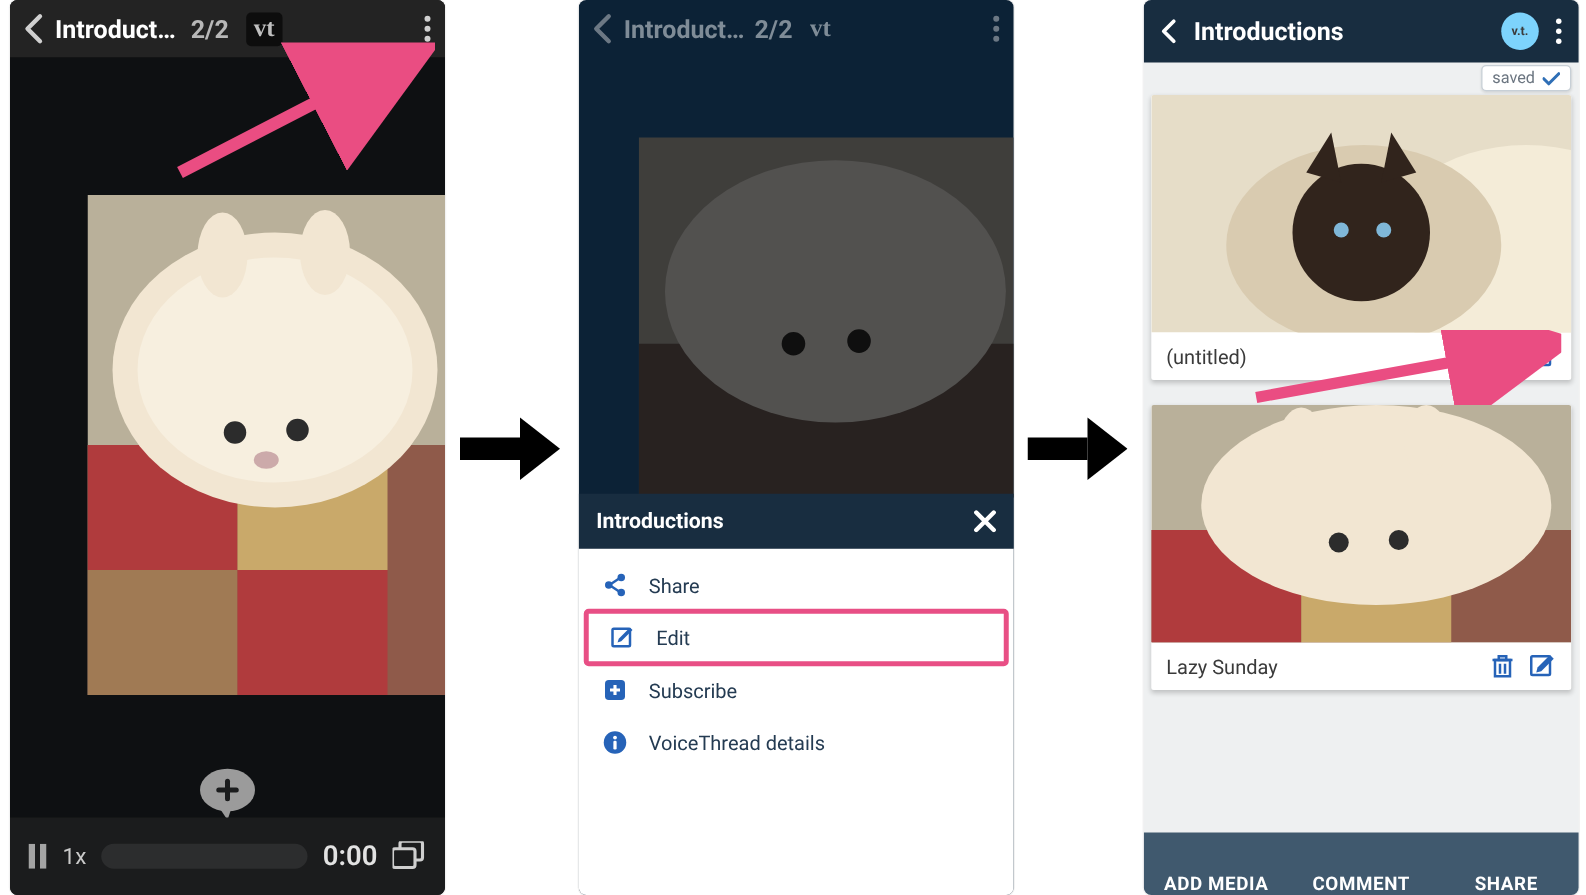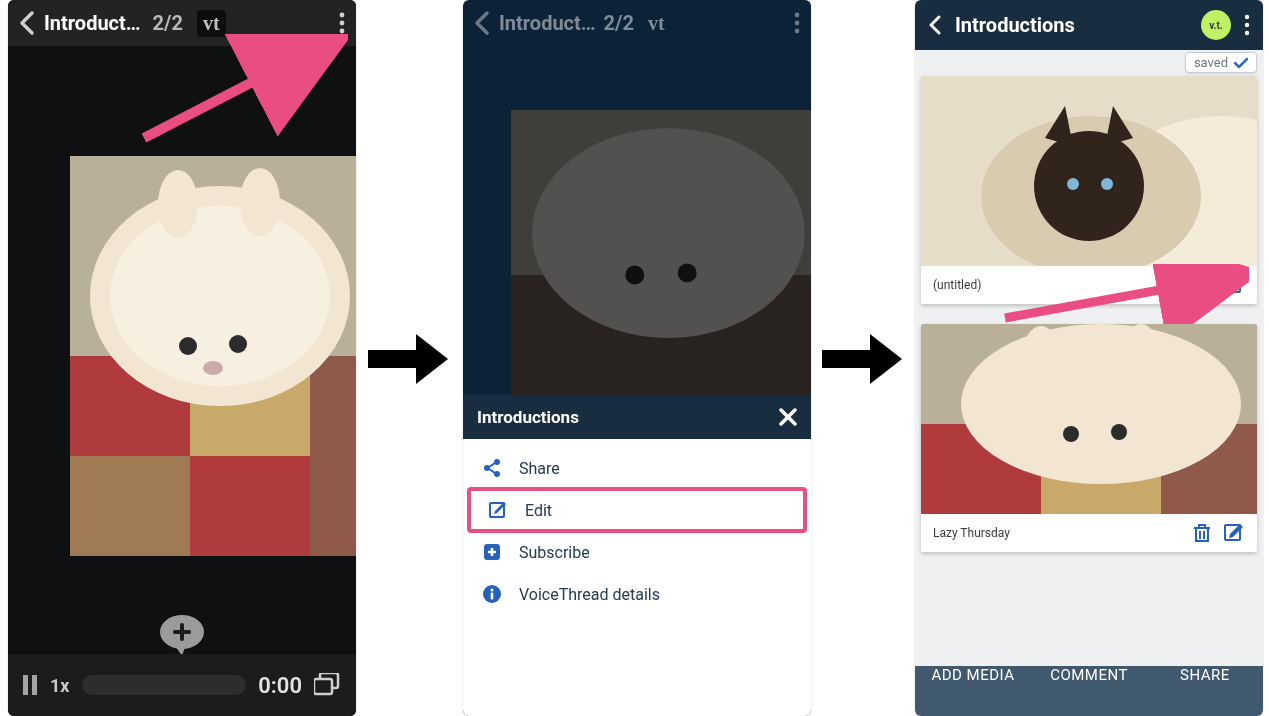--- a/index.html
+++ b/index.html
@@ -56,21 +56,21 @@
     position:absolute; left:50%; bottom:-4px; transform:translateX(-50%);
     width:60px; height:44px;
   }
   .p1 .bottombar {
     position:absolute; left:0; right:0; bottom:0; height:62px;
     background:#1b1c1d; display:flex; align-items:center; gap:12px; padding:0 14px;
     color:#d0d0d0;
   }
   .p1 .bottombar .progress { flex:1; height:20px; background:#2c2d2e; border-radius:10px;}
   .p1 .bottombar .time { font-size:22px; font-weight:600; color:#e2e2e2;}
-  .p1 .bottombar .speed{ font-size:18px; font-weight:700; color:#c9c9c9;}
+  .p1 .bottombar .speed{ font-size:18px; font-weight:400; color:#c9c9c9;}
 
   
   .annot-arrow1 { position:absolute; left:130px; top:34px; width:210px; height:110px; pointer-events:none; }
 
   
   .p2 .dimlayer {
     position:absolute; inset:0; background:#0c2236;
   }
   .p2 .dim-topbar {
     position:absolute; left:0; right:0; top:0; height:46px;
@@ -107,49 +107,49 @@
 
   
   .p3 .topbar3 {
     height:50px; background:#182d40; color:#fff;
     display:flex; align-items:center; gap:12px; padding:0 12px;
   }
   .p3 .topbar3 .title { font-size:20px; font-weight:700; }
   .p3 .topbar3 .spacer{flex:1;}
   .p3 .topbar3 .avatar {
     width:30px; height:30px; border-radius:50%;
-    background:#bef264; display:flex; align-items:center; justify-content:center;
+    background:#7dd3fc; display:flex; align-items:center; justify-content:center;
     font-size:10px; font-weight:700; color:#3b3b3b;
   }
   .p3 .savedpill {
     position:absolute; right:6px; top:52px;
     background:#fff; border:1px solid #c7cfd6; border-radius:4px;
     padding:2px 8px; display:flex; align-items:center; gap:6px;
     font-size:13px; color:#6b7580;
     box-shadow:0 1px 2px rgba(0,0,0,0.1);
   }
   .p3 .cardlist { position:absolute; left:6px; right:6px; top:76px; bottom:50px; }
   .p3 .card {
     background:#fff; border-radius:2px; margin-bottom:20px;
     box-shadow:0 2px 4px rgba(0,0,0,0.2);
     overflow:hidden;
   }
   .p3 .card .thumb { width:100%; display:block; }
   .p3 .card .captionrow {
     display:flex; align-items:center; padding:8px 12px; gap:10px;
   }
-  .p3 .card .captionrow .cap { flex:1; font-size:12px; color:#3a3a3a; }
+  .p3 .card .captionrow .cap { flex:1; font-size:16px; color:#3a3a3a; }
   .p3 .card .captionrow .iconbtn { color:#2663b8; }
   .p3 .bottombar3 {
     position:absolute; left:0; right:0; bottom:0; height:50px;
     background:#40596e; color:#fff; display:flex;
   }
   .p3 .bottombar3 .btn {
-    flex:1; display:flex; align-items:flex-start; justify-content:center;
-    font-size:15px; font-weight:400; letter-spacing:0.5px;
+    flex:1; display:flex; align-items:flex-end; justify-content:center;
+    font-size:15px; font-weight:700; letter-spacing:0.5px;
   }
   .annot-arrow3 { position:absolute; left:86px; top:264px; width:248px; height:60px; pointer-events:none; }
 
   svg { display:block; }
 </style>
 </head>
 <body>
 
 <div class="stage">
 
@@ -383,21 +383,21 @@
           <rect y="100" width="336" height="90" fill="#8f5a4a"></rect>
           <rect x="0" y="100" width="120" height="90" fill="#b03b3d"></rect>
           <rect x="120" y="100" width="120" height="90" fill="#c9a96a"></rect>
           <ellipse cx="180" cy="80" rx="140" ry="80" fill="#f2e6d2"></ellipse>
           <circle cx="150" cy="110" r="8" fill="#2c2c2c"></circle>
           <circle cx="198" cy="108" r="8" fill="#2c2c2c"></circle>
           <ellipse cx="120" cy="30" rx="18" ry="28" fill="#f2e6d2"></ellipse>
           <ellipse cx="220" cy="28" rx="18" ry="28" fill="#f2e6d2"></ellipse>
         </svg>
         <div class="captionrow">
-          <span class="cap">Lazy Thursday</span>
+          <span class="cap">Lazy Sunday</span>
           <span class="iconbtn">
             <svg width="22" height="22" viewBox="0 0 22 22">
                 <rect x="5" y="6" width="12" height="13" fill="none" stroke="#2663b8" stroke-width="2"></rect>
                 <line x1="3" y1="6" x2="19" y2="6" stroke="#2663b8" stroke-width="2"></line>
                 <rect x="8" y="3" width="6" height="3" fill="none" stroke="#2663b8" stroke-width="2"></rect>
                 <line x1="9" y1="9" x2="9" y2="17" stroke="#2663b8" stroke-width="2"></line>
                 <line x1="13" y1="9" x2="13" y2="17" stroke="#2663b8" stroke-width="2"></line>
               </svg>
           </span>
           <span class="iconbtn">

